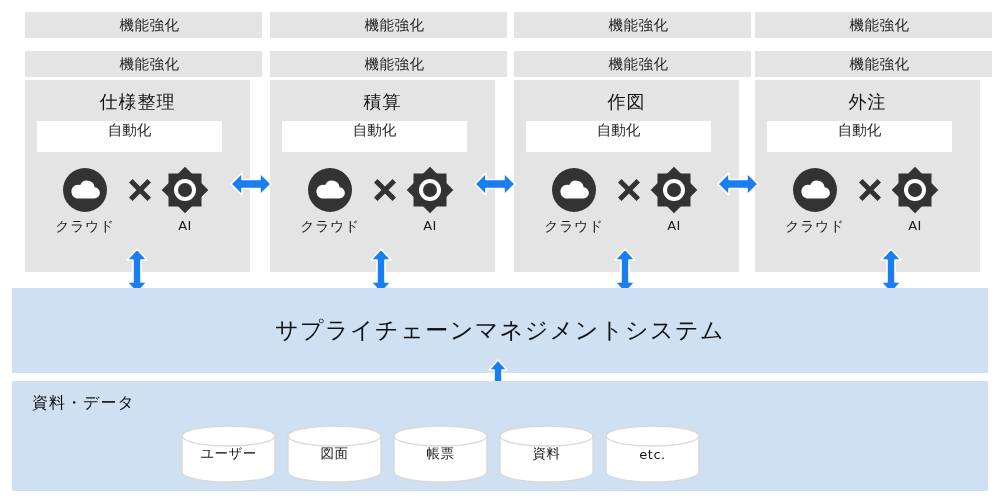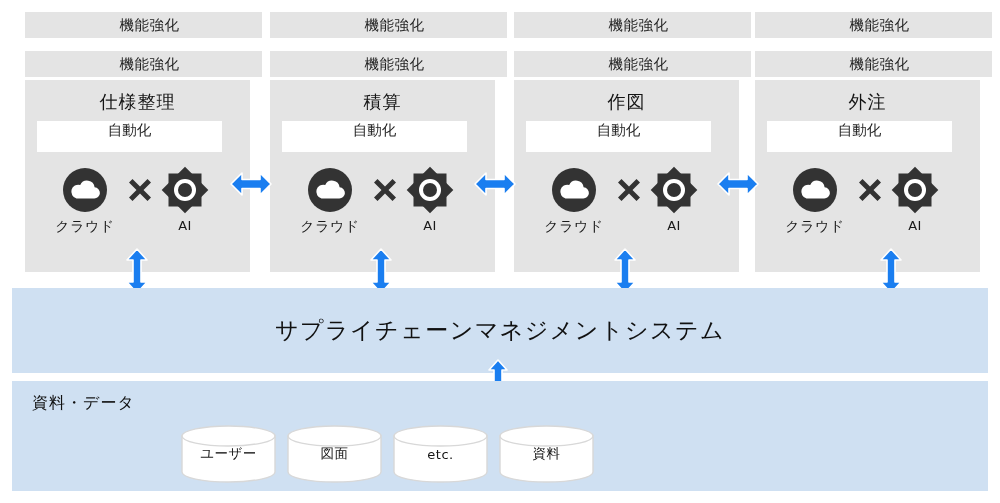--- a/index.html
+++ b/index.html
@@ -442,33 +442,40 @@
 
 
       <div class="cylinder">
         <svg width="97" height="58" viewBox="0 0 97 58" aria-hidden="true">
           <path d="M2 11 L2 47 a46.5 10 0 0 0 93 0 L95 11 Z" fill="#ffffff" stroke="#d8d8d8" stroke-width="1.4"></path>
           <ellipse cx="48.5" cy="11" rx="46.5" ry="10" fill="#ffffff" stroke="#d8d8d8" stroke-width="1.4"></ellipse>
         </svg>
         <div class="cyl-text">図面</div>
       </div>
 
+      <div class="cylinder">
+        <svg width="97" height="58" viewBox="0 0 97 58" aria-hidden="true">
+          <path d="M2 11 L2 47 a46.5 10 0 0 0 93 0 L95 11 Z" fill="#ffffff" stroke="#d8d8d8" stroke-width="1.4"></path>
+          <ellipse cx="48.5" cy="11" rx="46.5" ry="10" fill="#ffffff" stroke="#d8d8d8" stroke-width="1.4"></ellipse>
+        </svg>
+        <div class="cyl-text">帳票</div>
+      </div>
+
+      <div class="cylinder">
+        <svg width="97" height="58" viewBox="0 0 97 58" aria-hidden="true">
+          <path d="M2 11 L2 47 a46.5 10 0 0 0 93 0 L95 11 Z" fill="#ffffff" stroke="#d8d8d8" stroke-width="1.4"></path>
+          <ellipse cx="48.5" cy="11" rx="46.5" ry="10" fill="#ffffff" stroke="#d8d8d8" stroke-width="1.4"></ellipse>
+        </svg>
+        <div class="cyl-text">資料</div>
+      </div>
 
       <div class="cylinder">
         <svg width="97" height="58" viewBox="0 0 97 58" aria-hidden="true">
           <path d="M2 11 L2 47 a46.5 10 0 0 0 93 0 L95 11 Z" fill="#ffffff" stroke="#d8d8d8" stroke-width="1.4"></path>
           <ellipse cx="48.5" cy="11" rx="46.5" ry="10" fill="#ffffff" stroke="#d8d8d8" stroke-width="1.4"></ellipse>
         </svg>
         <div class="cyl-text latin">etc.</div>
       </div>
 
-      <div class="cylinder">
-        <svg width="97" height="58" viewBox="0 0 97 58" aria-hidden="true">
-          <path d="M2 11 L2 47 a46.5 10 0 0 0 93 0 L95 11 Z" fill="#ffffff" stroke="#d8d8d8" stroke-width="1.4"></path>
-          <ellipse cx="48.5" cy="11" rx="46.5" ry="10" fill="#ffffff" stroke="#d8d8d8" stroke-width="1.4"></ellipse>
-        </svg>
-        <div class="cyl-text">資料</div>
-      </div>
-
     </div>
   </div>
 
 </div>
 
 </body></html>

